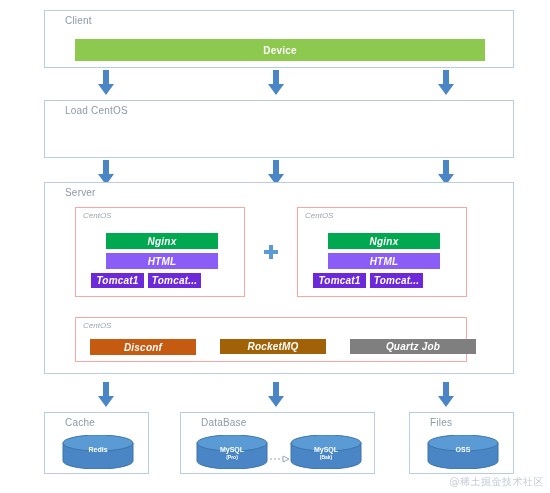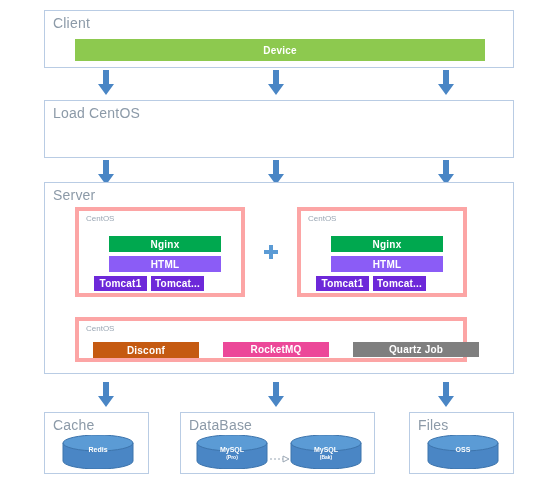--- a/index.html
+++ b/index.html
@@ -24,23 +24,23 @@
 
   
   .section {
     position: absolute;
     border: 1px solid #b9cce4;
     background: #ffffff;
     box-sizing: border-box;
   }
   .section-title {
     position: absolute;
-    left: 8px;
+    left: 20px;
     top: 4px;
-    font-size: 14px;
+    font-size: 10px;
     color: #8c9aa8;
     letter-spacing: .2px;
     white-space: nowrap;
   }
 
   
   .bar {
     position: absolute;
     box-sizing: border-box;
     display: flex;
@@ -52,29 +52,30 @@
     letter-spacing: .2px;
     white-space: nowrap;
     overflow: hidden;
   }
   .bar-device { background: #8DC94F; }
   .bar-slb    { background: #96BFE2; }
   .bar-nginx  { background: #00A84F; }
   .bar-html   { background: #8b5cf6; }
   .bar-tomcat { background: #6d28d9; }
   .bar-disconf{ background: #C55A11; }
-  .bar-rocket { background: #ec4899; }
+  .bar-rocket { background: #a16207; }
   .bar-quartz { background: #7F7F7F; }
 
   
   .subbox {
     position: absolute;
-    border: 4px solid #fca5a5;
+    border: 1px solid #fca5a5;
     background: #ffffff;
     box-sizing: border-box;
+    font-style: italic;
   }
   .subbox-title {
     position: absolute;
     left: 7px;
     top: 3px;
     font-size: 8px;
     color: #9aa7b4;
     white-space: nowrap;
   }
 
@@ -283,14 +284,15 @@
       <svg width="74" height="34" viewBox="0 0 74 34">
         <path d="M2,8 L2,26 A35,8 0 0 0 72,26 L72,8 Z" fill="#4A86C5" stroke="#3D74AC" stroke-width="1"></path>
         <ellipse cx="37" cy="8" rx="35" ry="8" fill="#5B9BD5" stroke="#3D74AC" stroke-width="1"></ellipse>
       </svg>
       <div class="cyl-label">
         <span>OSS</span>
       </div>
     </div>
   </div>
 
+  <div class="watermark">@稀土掘金技术社区</div>
 
 </div>
 
 </body></html>

